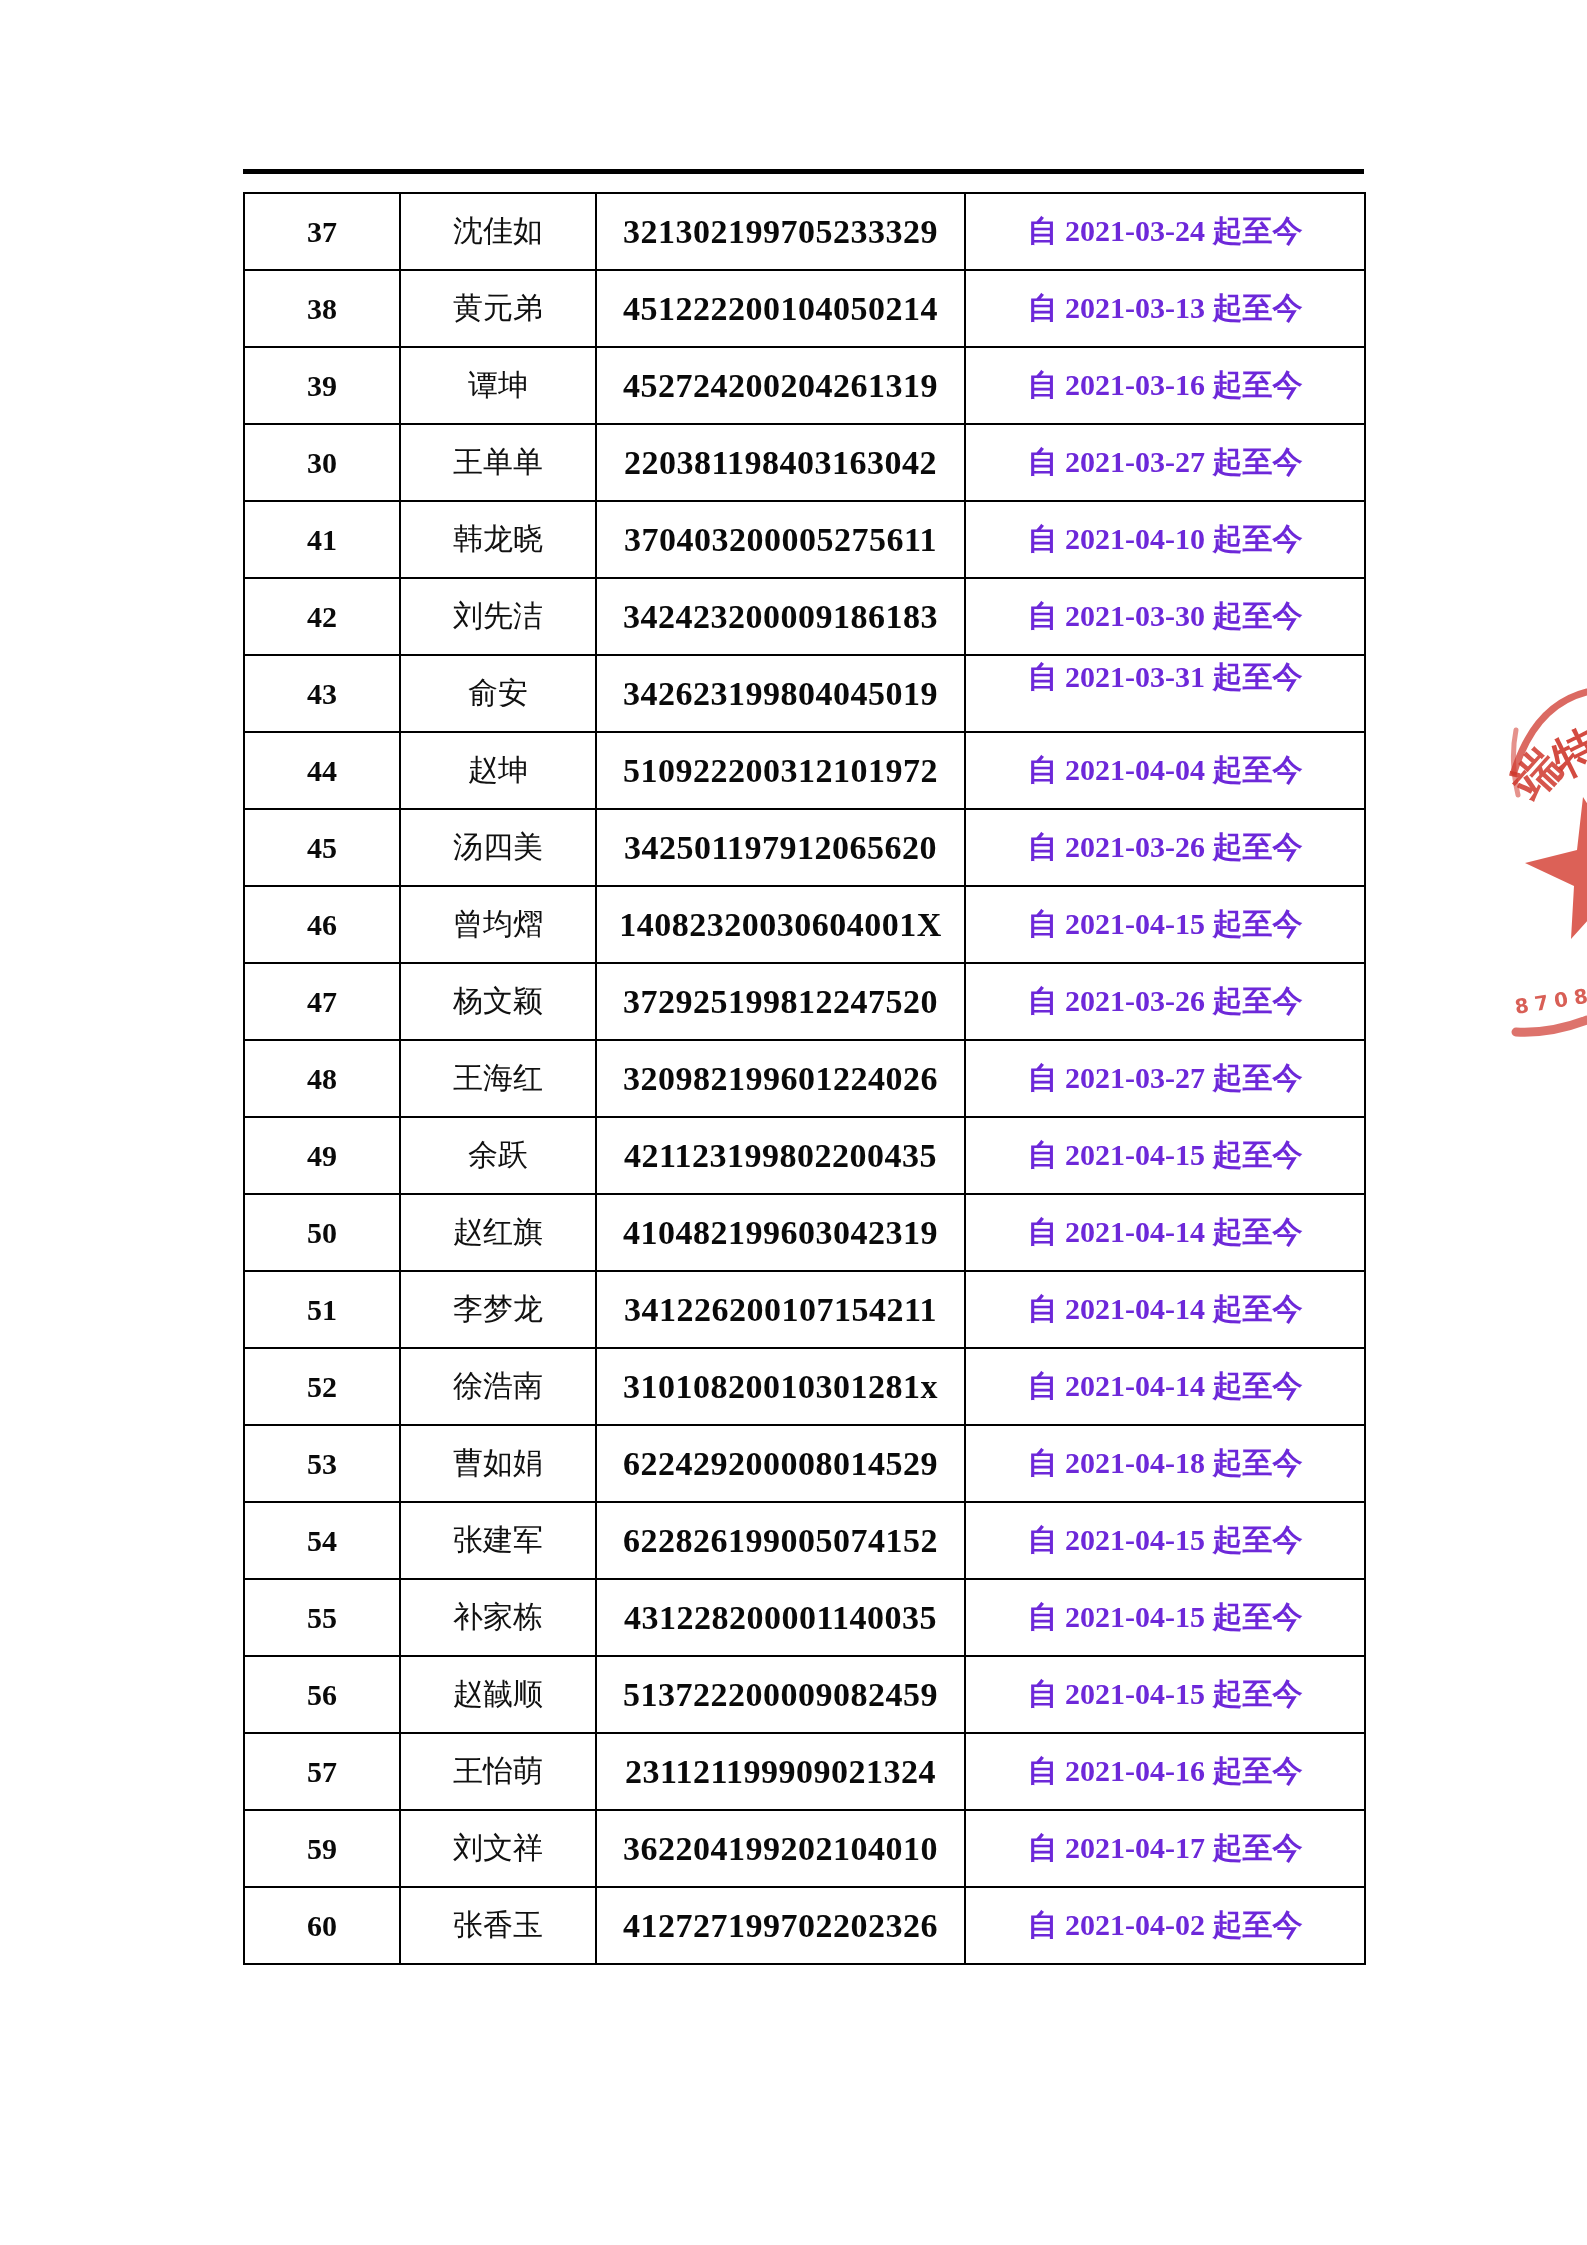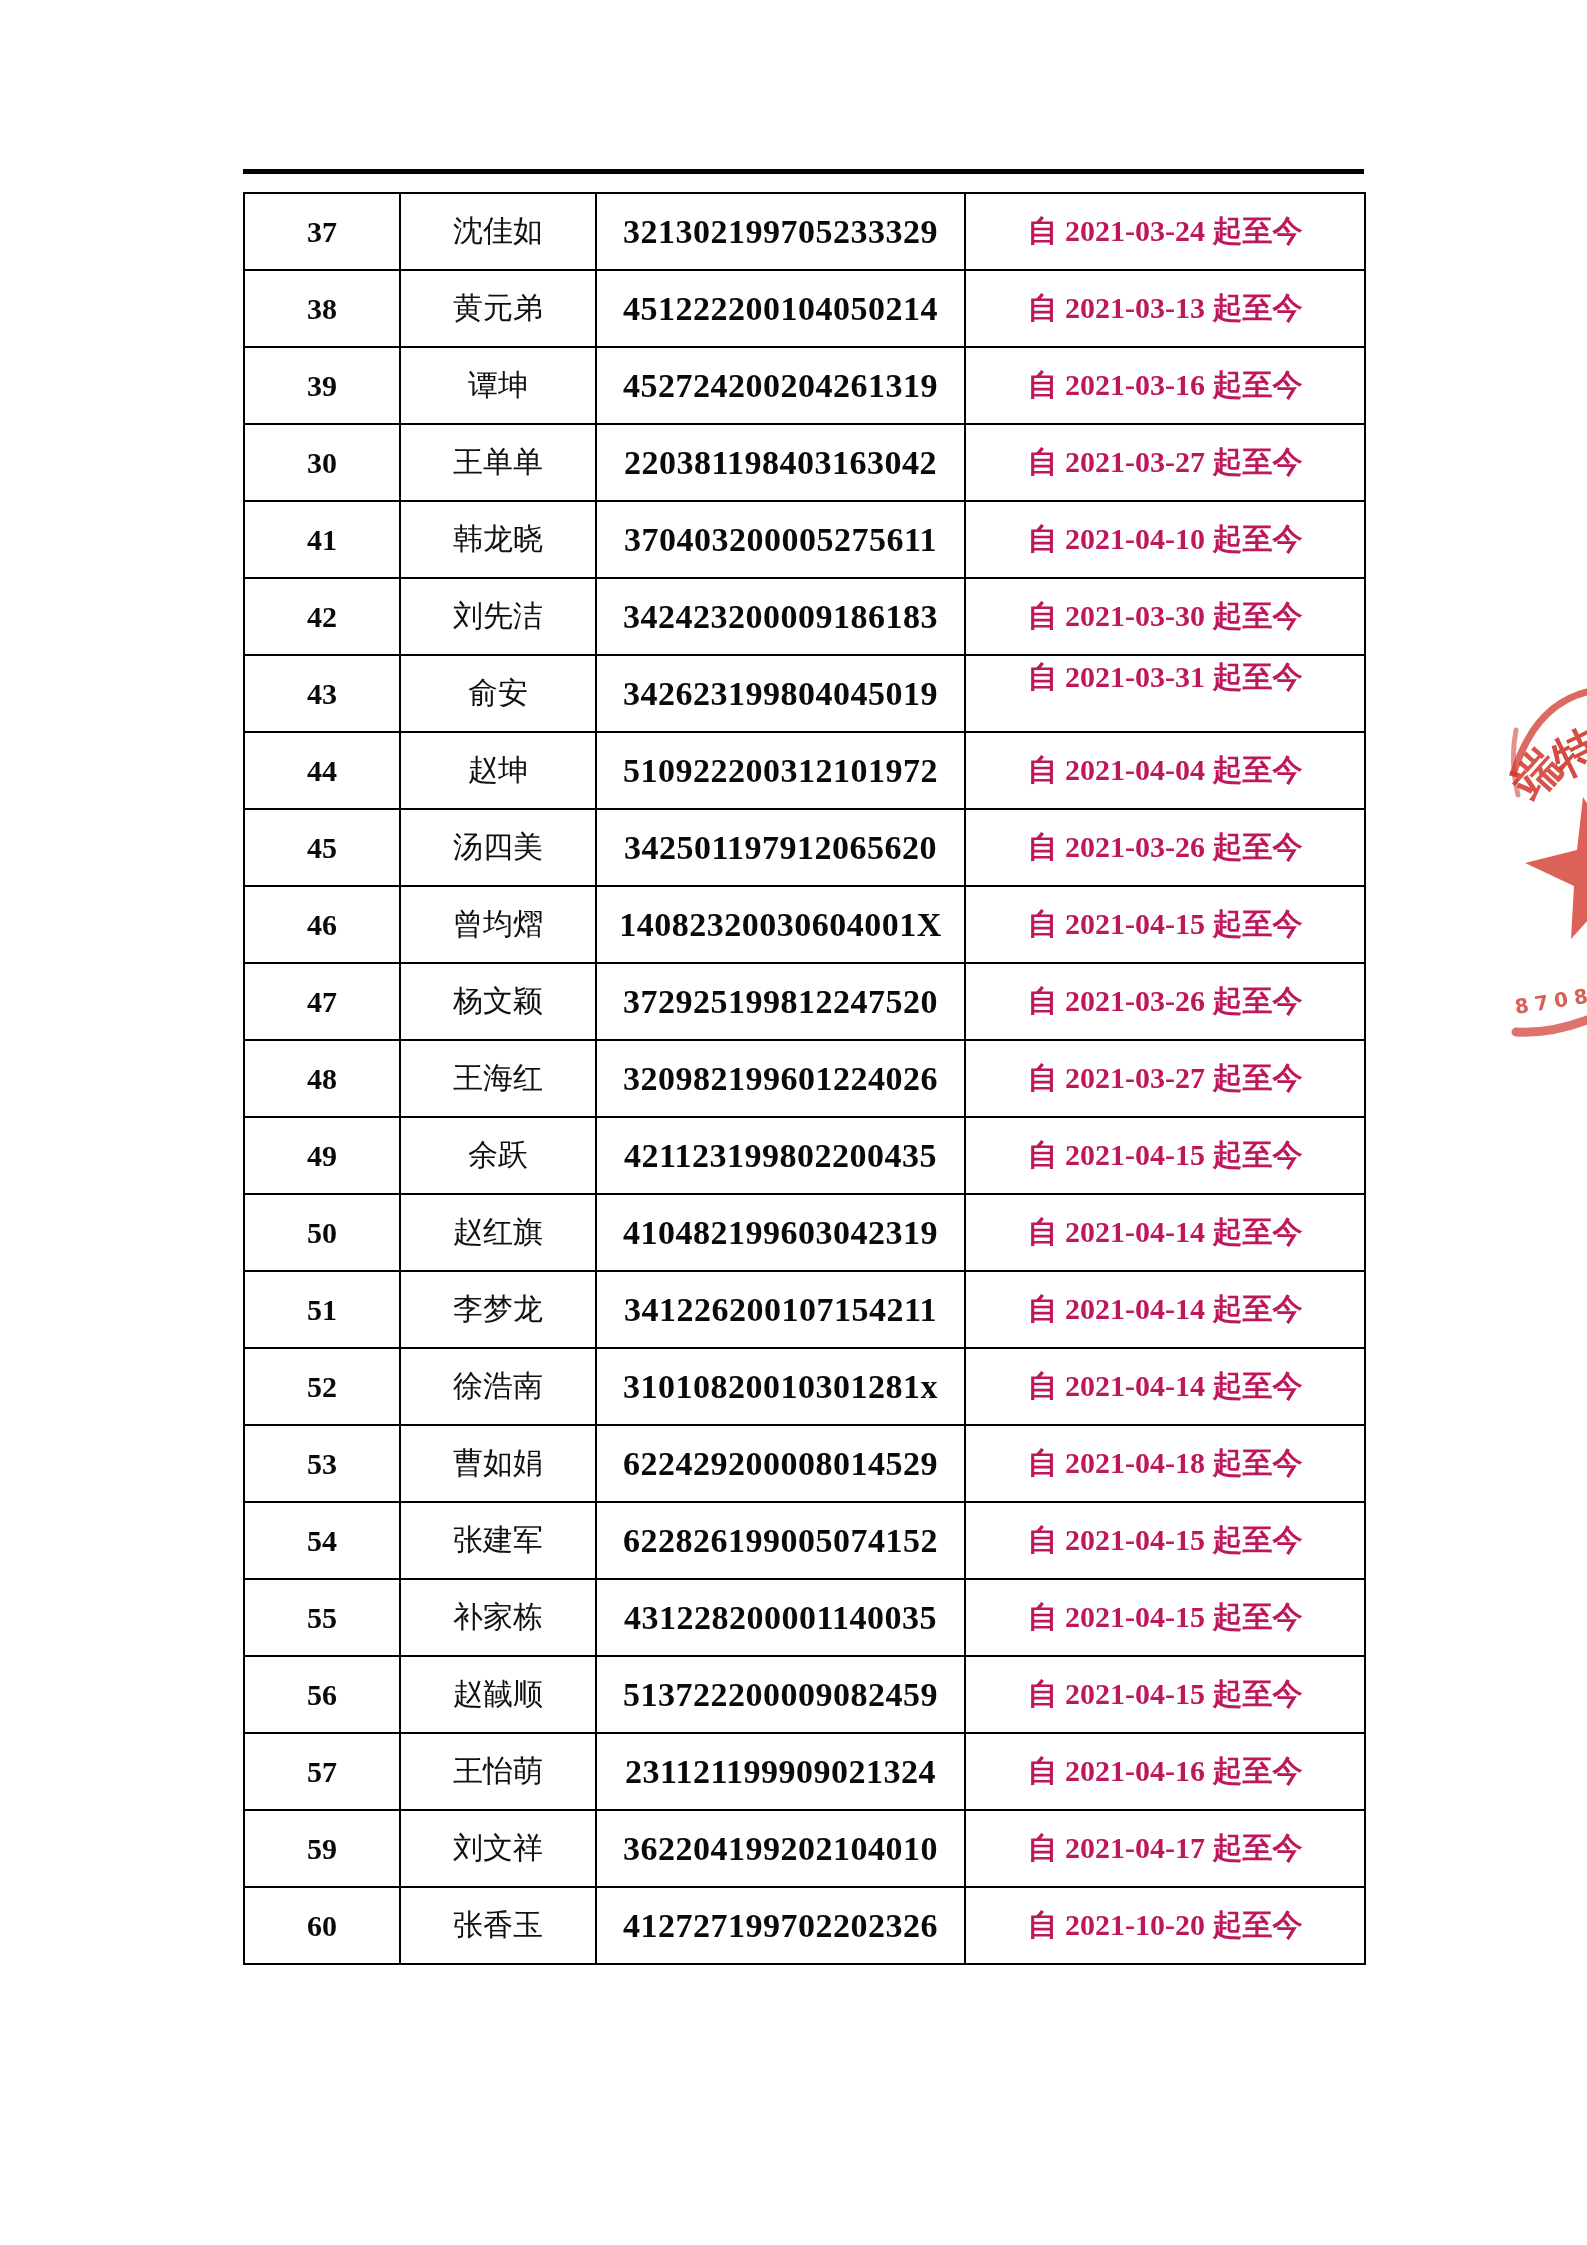--- a/index.html
+++ b/index.html
@@ -50,21 +50,21 @@
   }
   td.c-id{
     font-weight:bold;
     font-size:34px;
     letter-spacing:0.5px;
     color:#0a0a0a;
   }
   td.c-date{
     font-weight:bold;
     font-size:30px;
-    color:#be185d;
+    color:#6d28d9;
   }
   td.c-date span{display:inline-block;}
   
   table.roster tr:nth-child(7) td.c-date span{
     transform:translateY(-16px);
   }
   
   .seal{
     position:absolute;
     left:1440px;top:620px;
@@ -239,21 +239,21 @@
       <td class="c-no">59</td>
       <td class="c-name">刘文祥</td>
       <td class="c-id">362204199202104010</td>
       <td class="c-date"><span>自 2021-04-17 起至今</span></td>
     </tr>
 
     <tr>
       <td class="c-no">60</td>
       <td class="c-name">张香玉</td>
       <td class="c-id">412727199702202326</td>
-      <td class="c-date"><span>自 2021-10-20 起至今</span></td>
+      <td class="c-date"><span>自 2021-04-02 起至今</span></td>
     </tr>
   </tbody>
   </table>
 
   <svg class="seal" width="147" height="430" viewBox="0 0 147 430">
 
     <path d="M 74 152 Q 95 85 147 72" fill="none" stroke="#cf382d" stroke-width="7" stroke-linecap="round" opacity="0.75"></path>
 
     <path d="M 76 110 Q 70 140 78 175" fill="none" stroke="#cf382d" stroke-width="5" stroke-linecap="round" opacity="0.55"></path>
 

